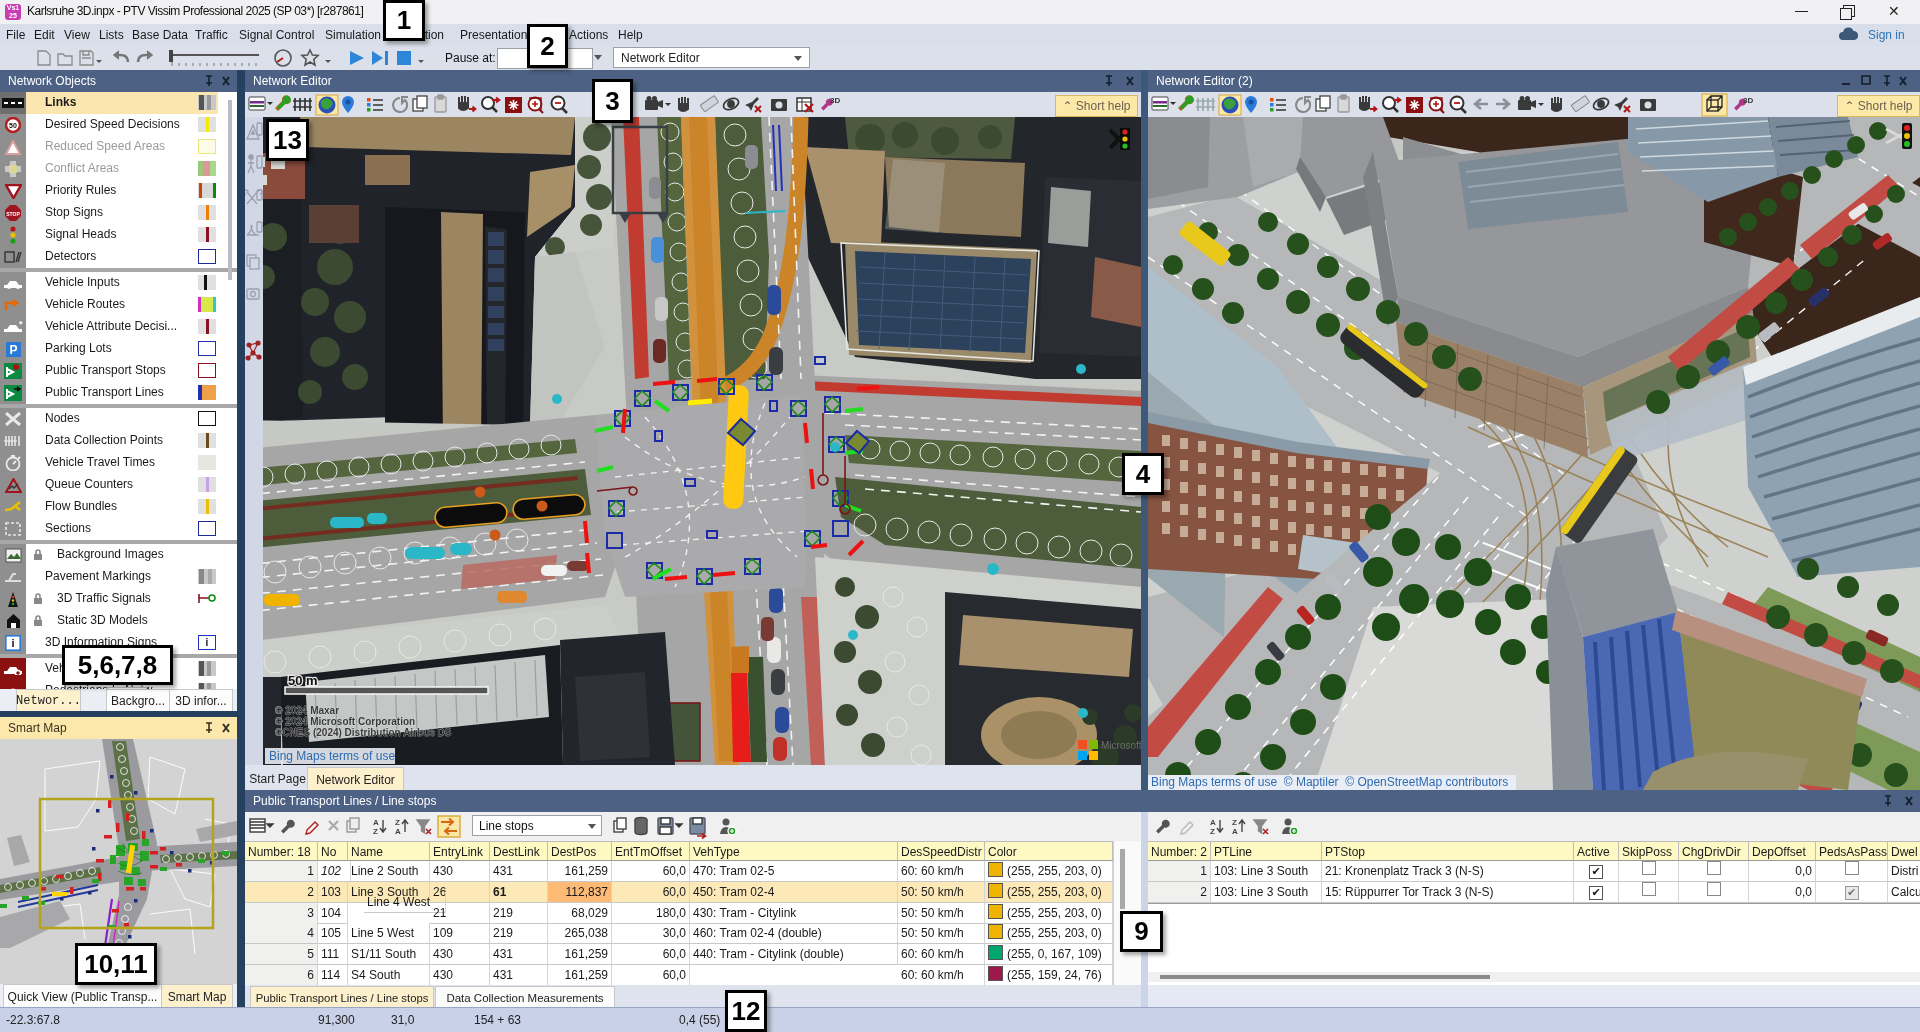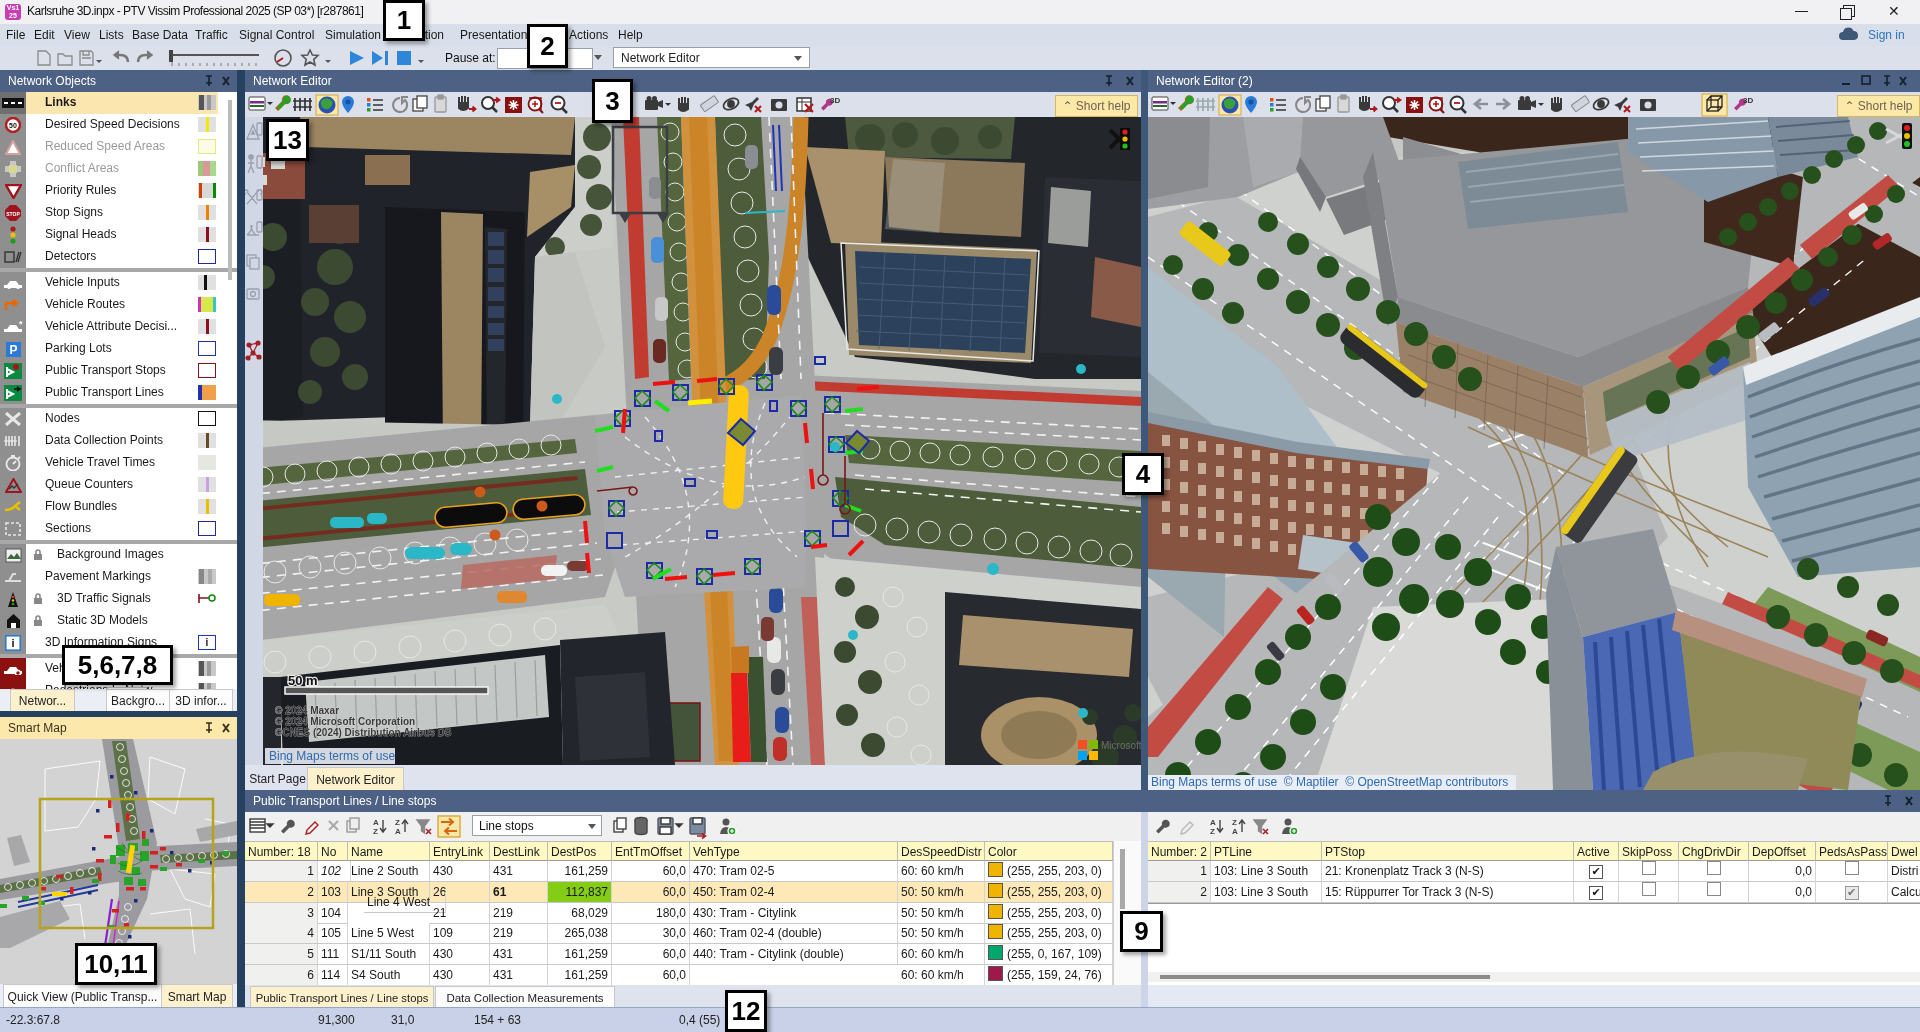--- a/index.html
+++ b/index.html
@@ -422,21 +422,21 @@
       <div class="tx">Pedestrians In Netw...</div>
         <div class="sw" style="background:#c8c8c8;">
           <div class="swl" style="left:1px;background:#555;width:5px;"></div>
           <div class="swl" style="left:9px;background:#999;width:4px;"></div>
         </div>
       </div>
     <div class="abs" style="left:228px;top:8px;width:4px;height:180px;background:#bcbcbc;"></div>
   </div>
 
   <div class="abs" style="left:0;top:619px;width:237px;height:22px;background:#eceef5;"></div>
-  <div class="tab act" style="left:10px;top:619px;width:63px;height:22px;">Networ...</div>
+  <div class="tab act" style="left:16px;top:619px;width:63px;height:22px;font-family:Liberation Mono, monospace;">Networ...</div>
   <div class="tab" style="left:67px;top:617px;width:38px;height:22px;margin-left:40px;">Levels</div>
   <div class="tab" style="left:106px;top:619px;width:62px;height:22px;">Backgro...</div>
   <div class="tab" style="left:169px;top:619px;width:62px;height:22px;">3D infor...</div>
 
   <div class="abs" style="left:0;top:641px;width:237px;height:6px;background:#26405f;"></div>
 
   <div class="abs" style="left:0;top:647px;width:237px;height:22px;background:#fce8ab;font-size:12px;color:#3a3020;display:flex;align-items:center;padding-left:8px;box-sizing:border-box;">Smart Map
     <svg class="abs" style="left:203px;top:5px;" width="28" height="12" viewBox="0 0 28 12">
         <path d="M3 1 h6 M6 1 v7 M3 8 h6 M6 8 v3" stroke="#3a3020" stroke-width="1.6" fill="none"></path>
         <path d="M20 2 l6 8 M26 2 l-6 8" stroke="#3a3020" stroke-width="2"></path>
@@ -1642,21 +1642,21 @@
         <div class="td rt" style="left:303px;top:49px;width:64px;">161,259</div>
         <div class="td rt" style="left:367px;top:49px;width:78px;">60,0</div>
         <div class="td" style="left:445px;top:49px;width:208px;">470: Tram 02-5</div>
         <div class="td" style="left:653px;top:49px;width:87px;">60: 60 km/h</div>
         <div class="td" style="left:740px;top:49px;width:128px;"><span class="csw" style="background:#f0b400;"></span>(255, 255, 203, 0)</div>
       <div class="td rt" style="left:0;top:70px;width:73px;background:#fde9b8;">2</div>
         <div class="td" style="left:73px;top:70px;width:30px;background:#fde9b8;">103</div>
         <div class="td" style="left:103px;top:70px;width:82px;background:#fde9b8;">Line 3 South</div>
         <div class="td" style="left:185px;top:70px;width:60px;background:#fde9b8;">26</div>
         <div class="td" style="left:245px;top:70px;width:58px;background:#fde9b8;font-weight:bold;">61</div>
-        <div class="td rt" style="left:303px;top:70px;width:64px;background:#84cc16;">112,837</div>
+        <div class="td rt" style="left:303px;top:70px;width:64px;background:#fdba74;">112,837</div>
         <div class="td rt" style="left:367px;top:70px;width:78px;background:#fde9b8;">60,0</div>
         <div class="td" style="left:445px;top:70px;width:208px;background:#fde9b8;">450: Tram 02-4</div>
         <div class="td" style="left:653px;top:70px;width:87px;background:#fde9b8;">50: 50 km/h</div>
         <div class="td" style="left:740px;top:70px;width:128px;background:#fde9b8;"><span class="csw" style="background:#f0b400;"></span>(255, 255, 203, 0)</div>
       <div class="td rt" style="left:0;top:91px;width:73px;background:#f0f0ee;">3</div>
         <div class="td" style="left:73px;top:91px;width:30px;">104</div>
         <div class="td" style="left:103px;top:80px;width:82px;margin-left:16px;">Line 4 West</div>
         <div class="td" style="left:185px;top:91px;width:60px;">21</div>
         <div class="td" style="left:245px;top:91px;width:58px;">219</div>
         <div class="td rt" style="left:303px;top:91px;width:64px;">68,029</div>

